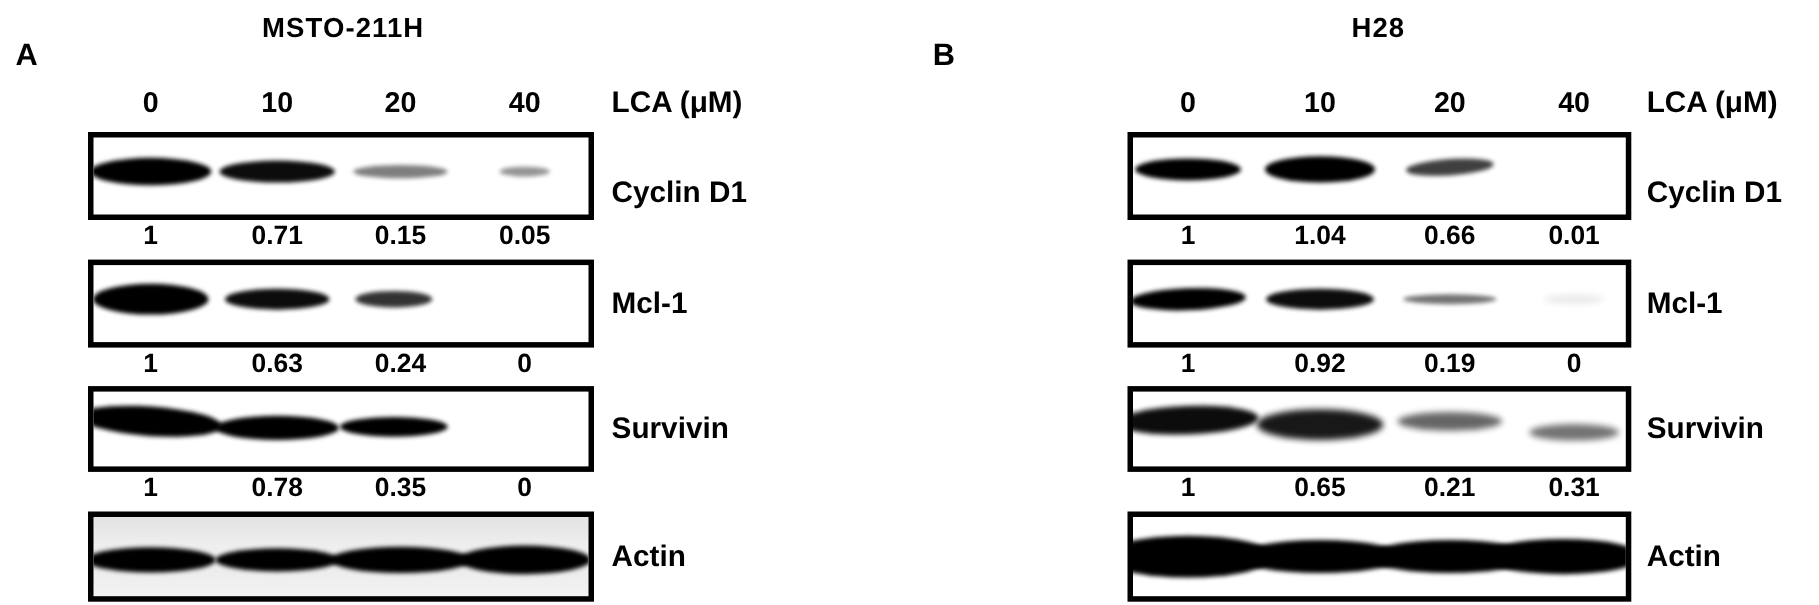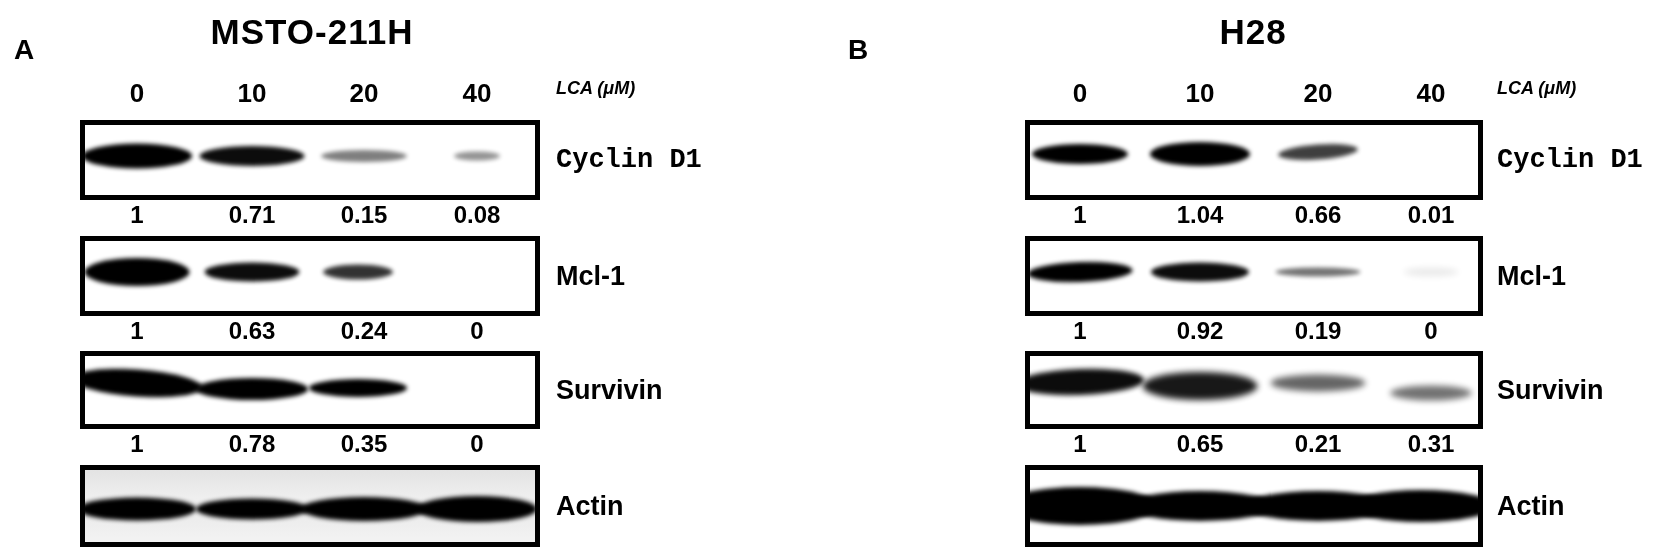--- a/index.html
+++ b/index.html
@@ -15,39 +15,38 @@
   .panel-letter {
     position: absolute;
     top: 34px;
     font-size: 28px;
     font-weight: bold;
   }
   .panel-title {
     position: absolute;
     top: 12px;
     transform: translateX(-50%);
-    font-size: 35px;
+    font-size: 25px;
     font-weight: bold;
     letter-spacing: 1px;
     white-space: nowrap;
   }
   .dose {
     position: absolute;
     top: 78px;
     transform: translateX(-50%);
     font-size: 26px;
     font-weight: bold;
   }
   .dose-unit {
     position: absolute;
     top: 78px;
-    font-size: 18px;
-    font-weight: bold;
-    white-space: nowrap;
-    font-style: italic;
+    font-size: 27px;
+    font-weight: bold;
+    white-space: nowrap;
   }
   .blot-box {
     position: absolute;
     border: 5px solid #000;
     background: #ffffff;
     box-sizing: border-box;
     overflow: hidden;
   }
   .pa .blot-box { left: 80px;  width: 460px; }
   .pb .blot-box { left: 1025px; width: 458px; }
@@ -73,21 +72,21 @@
   .vrow1 { top: 201px; }
   .vrow2 { top: 317px; }
   .vrow3 { top: 430px; }
   .protein-label {
     position: absolute;
     transform: translateY(-50%);
     font-size: 27px;
     font-weight: bold;
     white-space: nowrap;
   }
-  .plabel1 { top: 160px; font-family: Liberation Mono, monospace; }
+  .plabel1 { top: 175px; }
   .plabel2 { top: 276px; }
   .plabel3 { top: 390px; }
   .plabel4 { top: 506px; }
   .pa { --l1: 137px; --l2: 252px; --l3: 364px; --l4: 477px; --lab: 556px; }
   .pb { --l1: 1080px; --l2: 1200px; --l3: 1318px; --l4: 1431px; --lab: 1497px; }
   .lane1 { left: var(--l1); }
   .lane2 { left: var(--l2); }
   .lane3 { left: var(--l3); }
   .lane4 { left: var(--l4); }
   .labcol { left: var(--lab); }
@@ -114,21 +113,21 @@
     <div class="blot-box brow1">
         <div class="band" style="width: 110px; height: 25px; left: 52.04px; top: 31px; opacity: 1; filter: blur(2px); transform: translate(-50%, -50%) rotate(0deg);"></div>
         <div class="band" style="width: 105px; height: 20px; left: 167.04px; top: 31px; opacity: 0.95; filter: blur(2px); transform: translate(-50%, -50%) rotate(0deg);"></div>
         <div class="band" style="width: 86px; height: 12px; left: 278.82px; top: 31px; opacity: 0.5; filter: blur(2px); transform: translate(-50%, -50%) rotate(0deg);"></div>
         <div class="band" style="width: 46px; height: 9px; left: 391.98px; top: 31px; opacity: 0.42; filter: blur(2px); transform: translate(-50%, -50%) rotate(0deg);"></div>
       </div>
     <div class="protein-label plabel1 labcol">Cyclin D1</div>
     <div class="value vrow1 lane1">1</div>
     <div class="value vrow1 lane2">0.71</div>
     <div class="value vrow1 lane3">0.15</div>
-    <div class="value vrow1 lane4">0.08</div>
+    <div class="value vrow1 lane4">0.05</div>
 
     <div class="blot-box brow2">
         <div class="band" style="width: 105px; height: 28px; left: 52.04px; top: 31px; opacity: 1; filter: blur(2px); transform: translate(-50%, -50%) rotate(0deg);"></div>
         <div class="band" style="width: 95px; height: 19px; left: 167.04px; top: 31px; opacity: 0.95; filter: blur(2px); transform: translate(-50%, -50%) rotate(0deg);"></div>
         <div class="band" style="width: 70px; height: 15px; left: 272.82px; top: 31px; opacity: 0.8; filter: blur(2px); transform: translate(-50%, -50%) rotate(0deg);"></div>
       </div>
     <div class="protein-label plabel2 labcol">Mcl-1</div>
     <div class="value vrow2 lane1">1</div>
     <div class="value vrow2 lane2">0.63</div>
     <div class="value vrow2 lane3">0.24</div>

